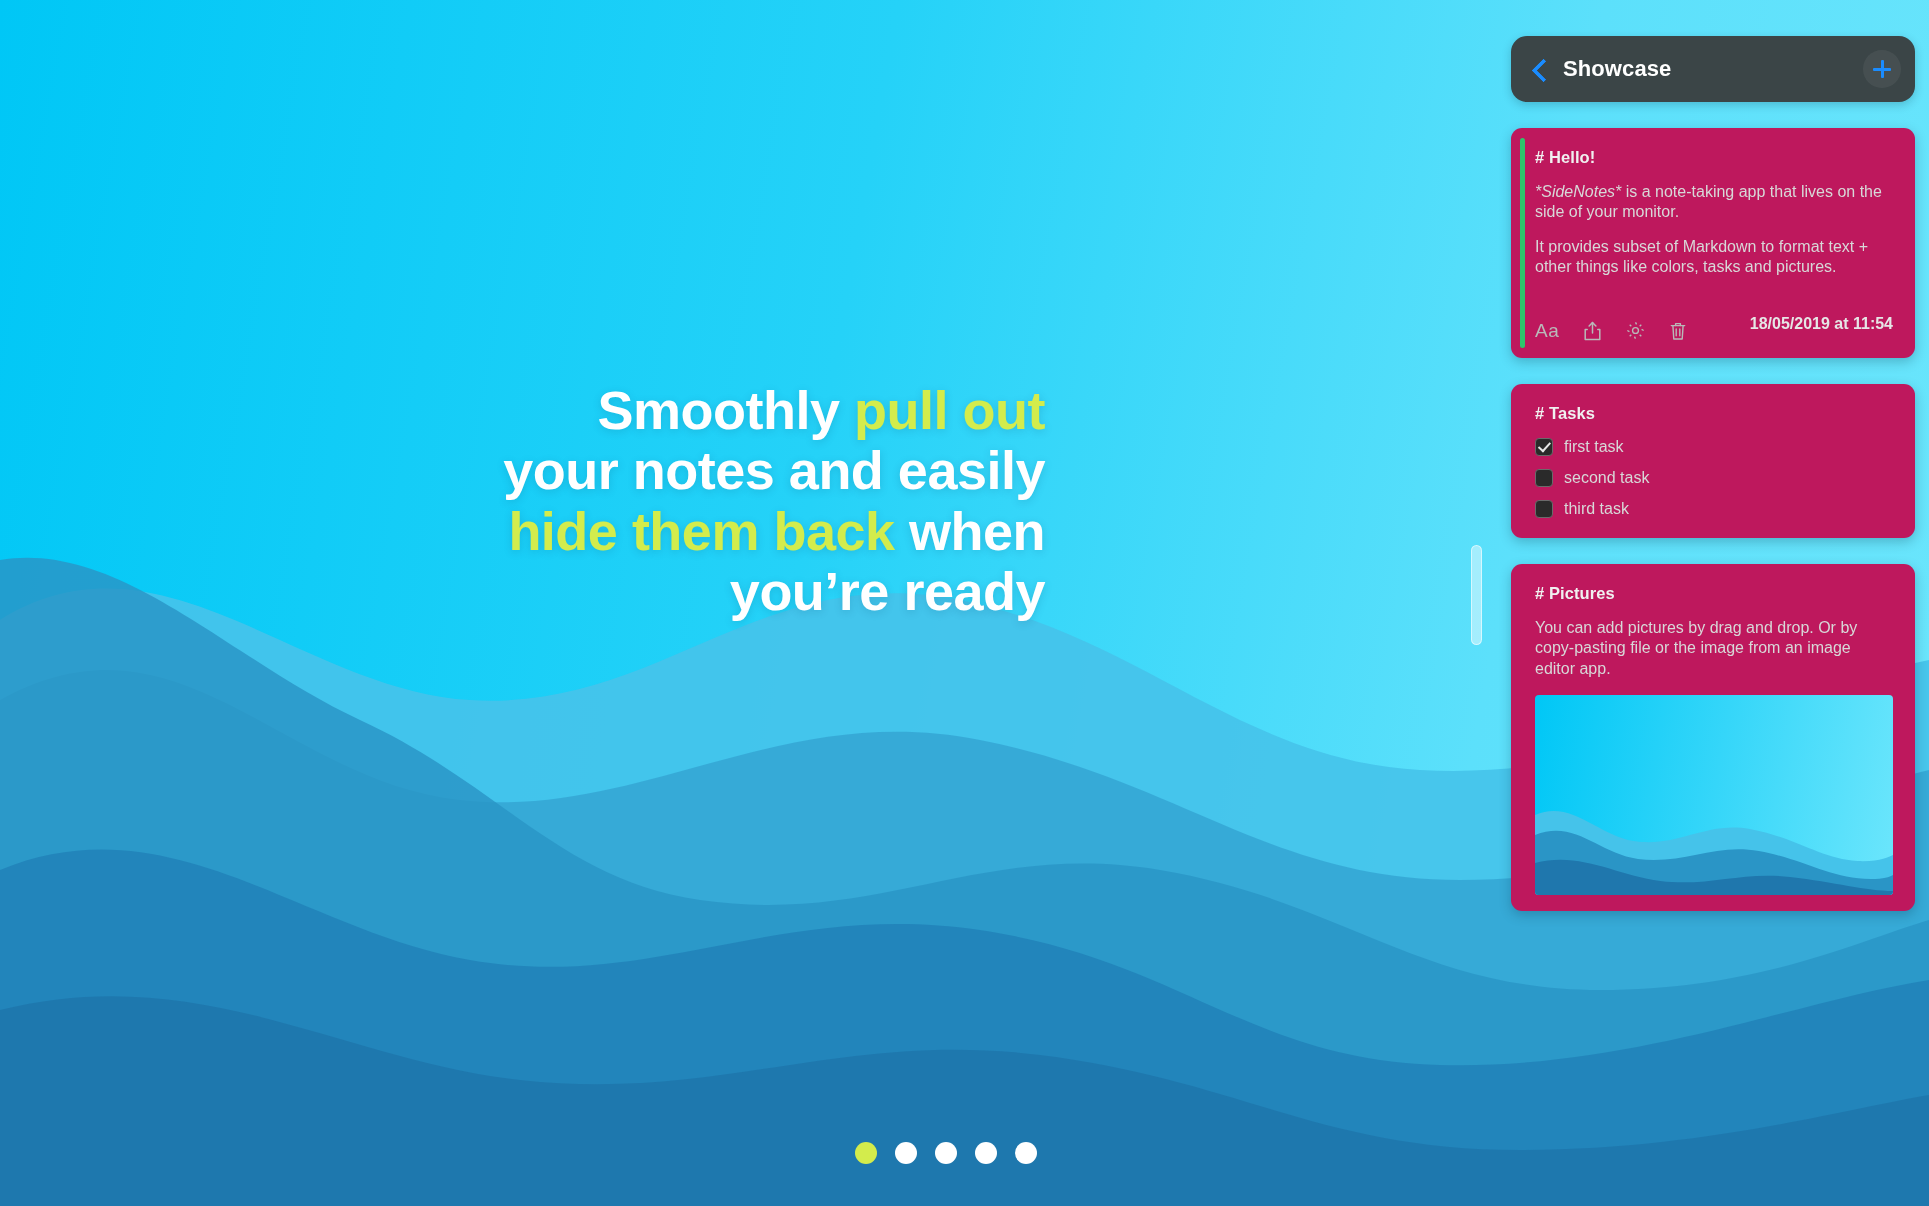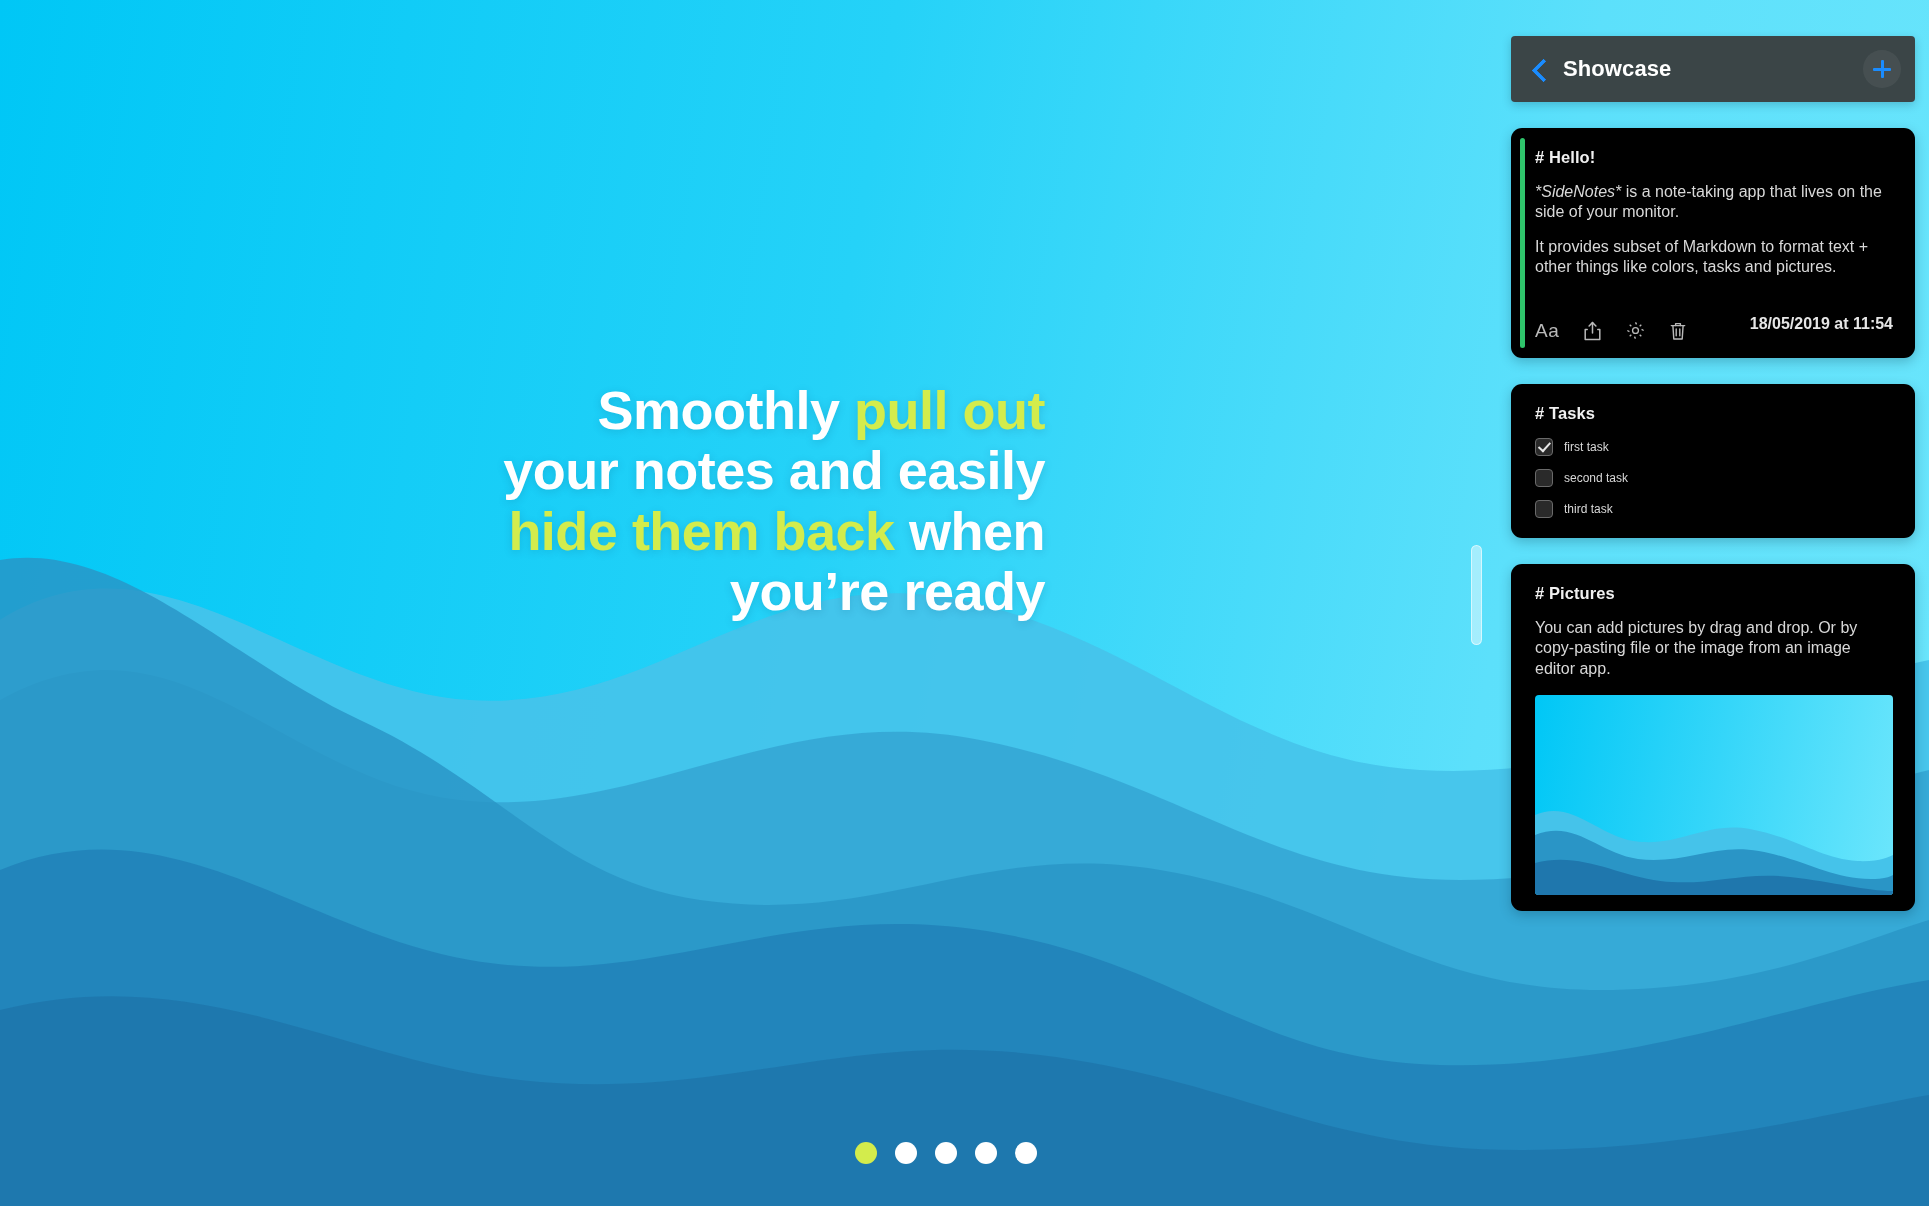--- a/index.html
+++ b/index.html
@@ -44,21 +44,21 @@
   #scrollbar {
     position:absolute; left:1471px; top:545px;
     width:11px; height:100px; border-radius:6px;
     background:rgba(255,255,255,.45);
     border:1px solid rgba(255,255,255,.55);
   }
 
   
   #panel-header {
     position:relative;
-    background:#3b4547; border-radius:4px;
+    background:#3b4547; border-radius:16px;
     height:66px; margin-bottom:26px;
     display:flex; align-items:center; padding:0 14px 0 18px;
     box-shadow:0 3px 10px rgba(0,40,60,.22);
   }
   #back-chevron {
     width:20px; height:20px; flex:0 0 auto; margin-right:14px; cursor:pointer;
     position:relative;
   }
   #back-chevron::before {
     content:""; position:absolute; left:6px; top:3px;
@@ -81,21 +81,21 @@
   }
   #add-button .plus::before, #add-button .plus::after {
     content:""; position:absolute; background:#1a8cff; border-radius:1px;
   }
   #add-button .plus::before { left:9px; top:1px; width:3px; height:18px; }
   #add-button .plus::after  { left:1px; top:9px; width:18px; height:3px; }
 
   
   .note-card {
     position:relative;
-    background:#000000; border-radius:11px;
+    background:#be185d; border-radius:11px;
     margin-bottom:26px; padding:20px 22px 16px 24px;
     box-shadow:0 4px 12px rgba(0,40,60,.25);
     overflow:hidden;
   }
   .note-card .accent {
     position:absolute; left:9px; top:10px; bottom:10px;
     width:5px; border-radius:3px;
   }
   .note-title {
     color:#f0f0f0; font-size:16.5px; font-weight:bold;
@@ -131,21 +131,21 @@
   .checkbox {
     width:18px; height:18px; border-radius:4px; flex:0 0 auto;
     border:1.5px solid #6a6a6a; background:#2a2a2a;
     display:flex; align-items:center; justify-content:center;
   }
   .checkbox.checked::after {
     content:""; width:5px; height:10px;
     border-right:2px solid #e8e8e8; border-bottom:2px solid #e8e8e8;
     transform:rotate(42deg) translate(-1px,-1px);
   }
-  .task-label { color:#d8d8d8; font-size:12px; }
+  .task-label { color:#d8d8d8; font-size:16px; }
 
   
   .pic-thumb {
     margin-top:16px; width:100%; height:200px; border-radius:4px;
     overflow:hidden; position:relative;
     background:linear-gradient(100deg,#00c7f6 0%,#35d6f9 50%,#6ce6fc 100%);
   }
   .pic-thumb svg { position:absolute; left:0; top:0; width:100%; height:100%; }
 </style>
 </head>

